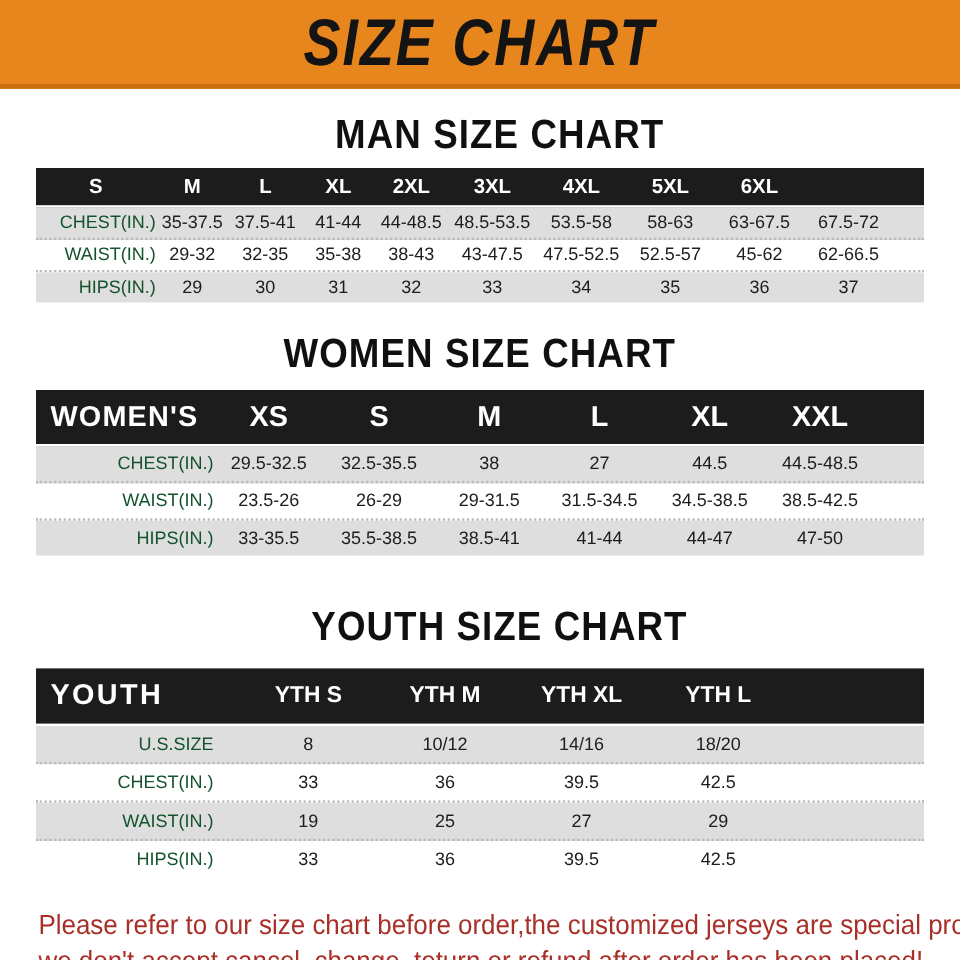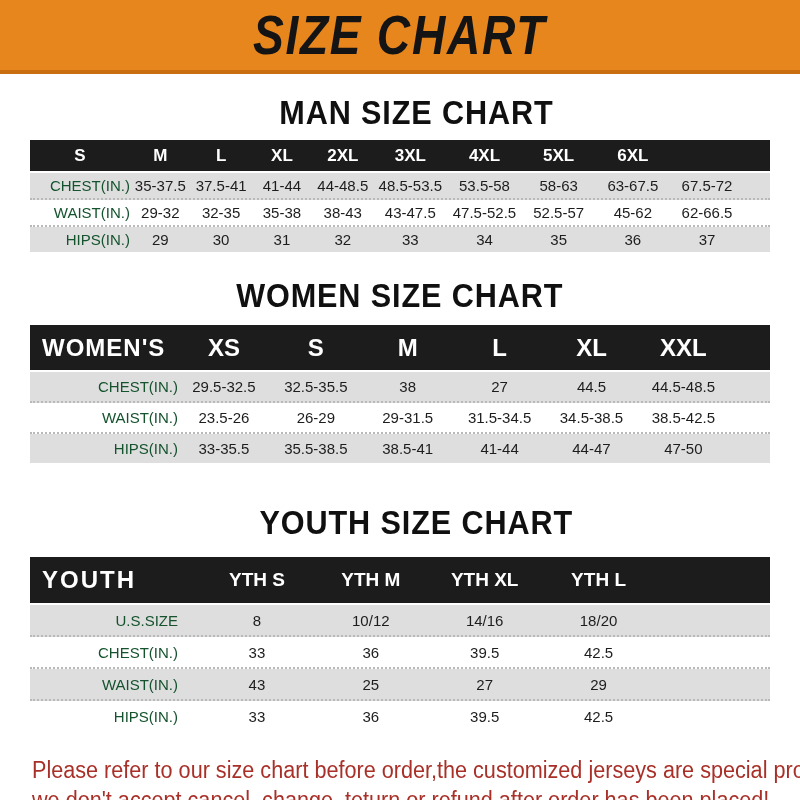--- a/index.html
+++ b/index.html
@@ -272,21 +272,21 @@
       <div class="trow drow cols-youth white">
         <div class="rlbl">CHEST(IN.)</div>
         <div class="val">33</div>
         <div class="val">36</div>
         <div class="val">39.5</div>
         <div class="val">42.5</div>
         <div class="val"></div>
       </div>
       <div class="trow drow cols-youth gray">
         <div class="rlbl">WAIST(IN.)</div>
-        <div class="val">43</div>
+        <div class="val">19</div>
         <div class="val">25</div>
         <div class="val">27</div>
         <div class="val">29</div>
         <div class="val"></div>
       </div>
       <div class="trow drow cols-youth white">
         <div class="rlbl">HIPS(IN.)</div>
         <div class="val">33</div>
         <div class="val">36</div>
         <div class="val">39.5</div>

